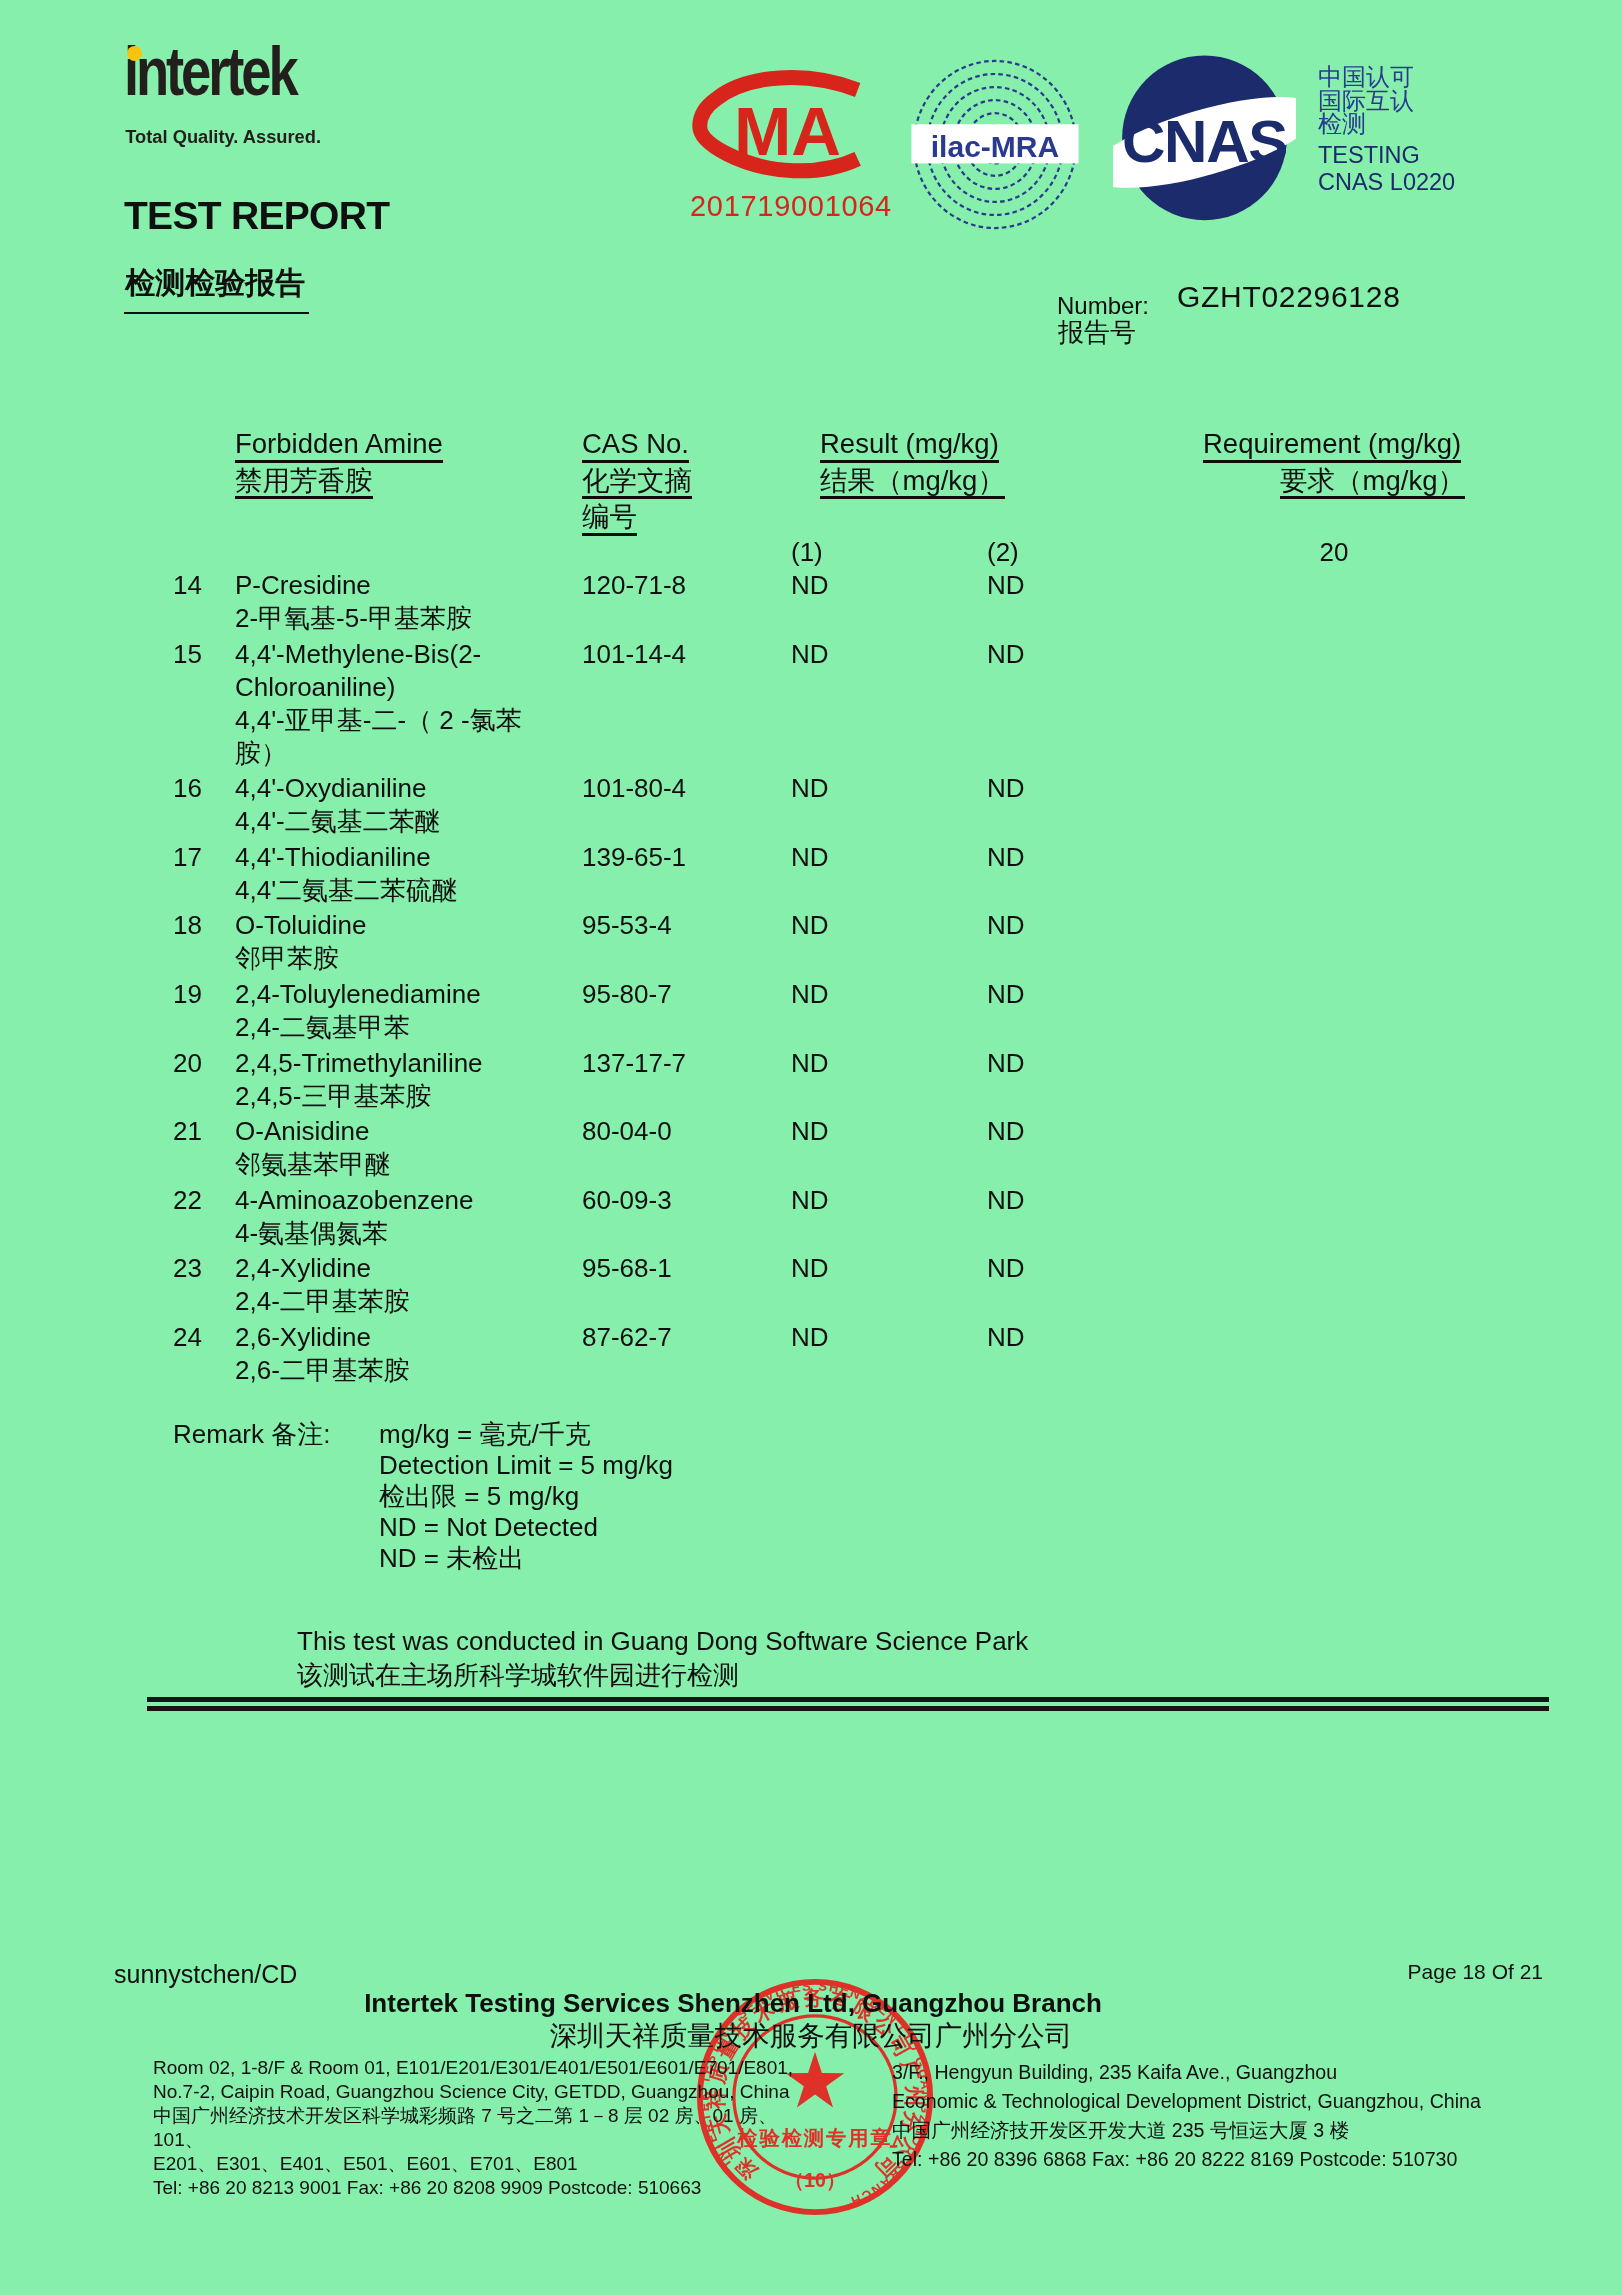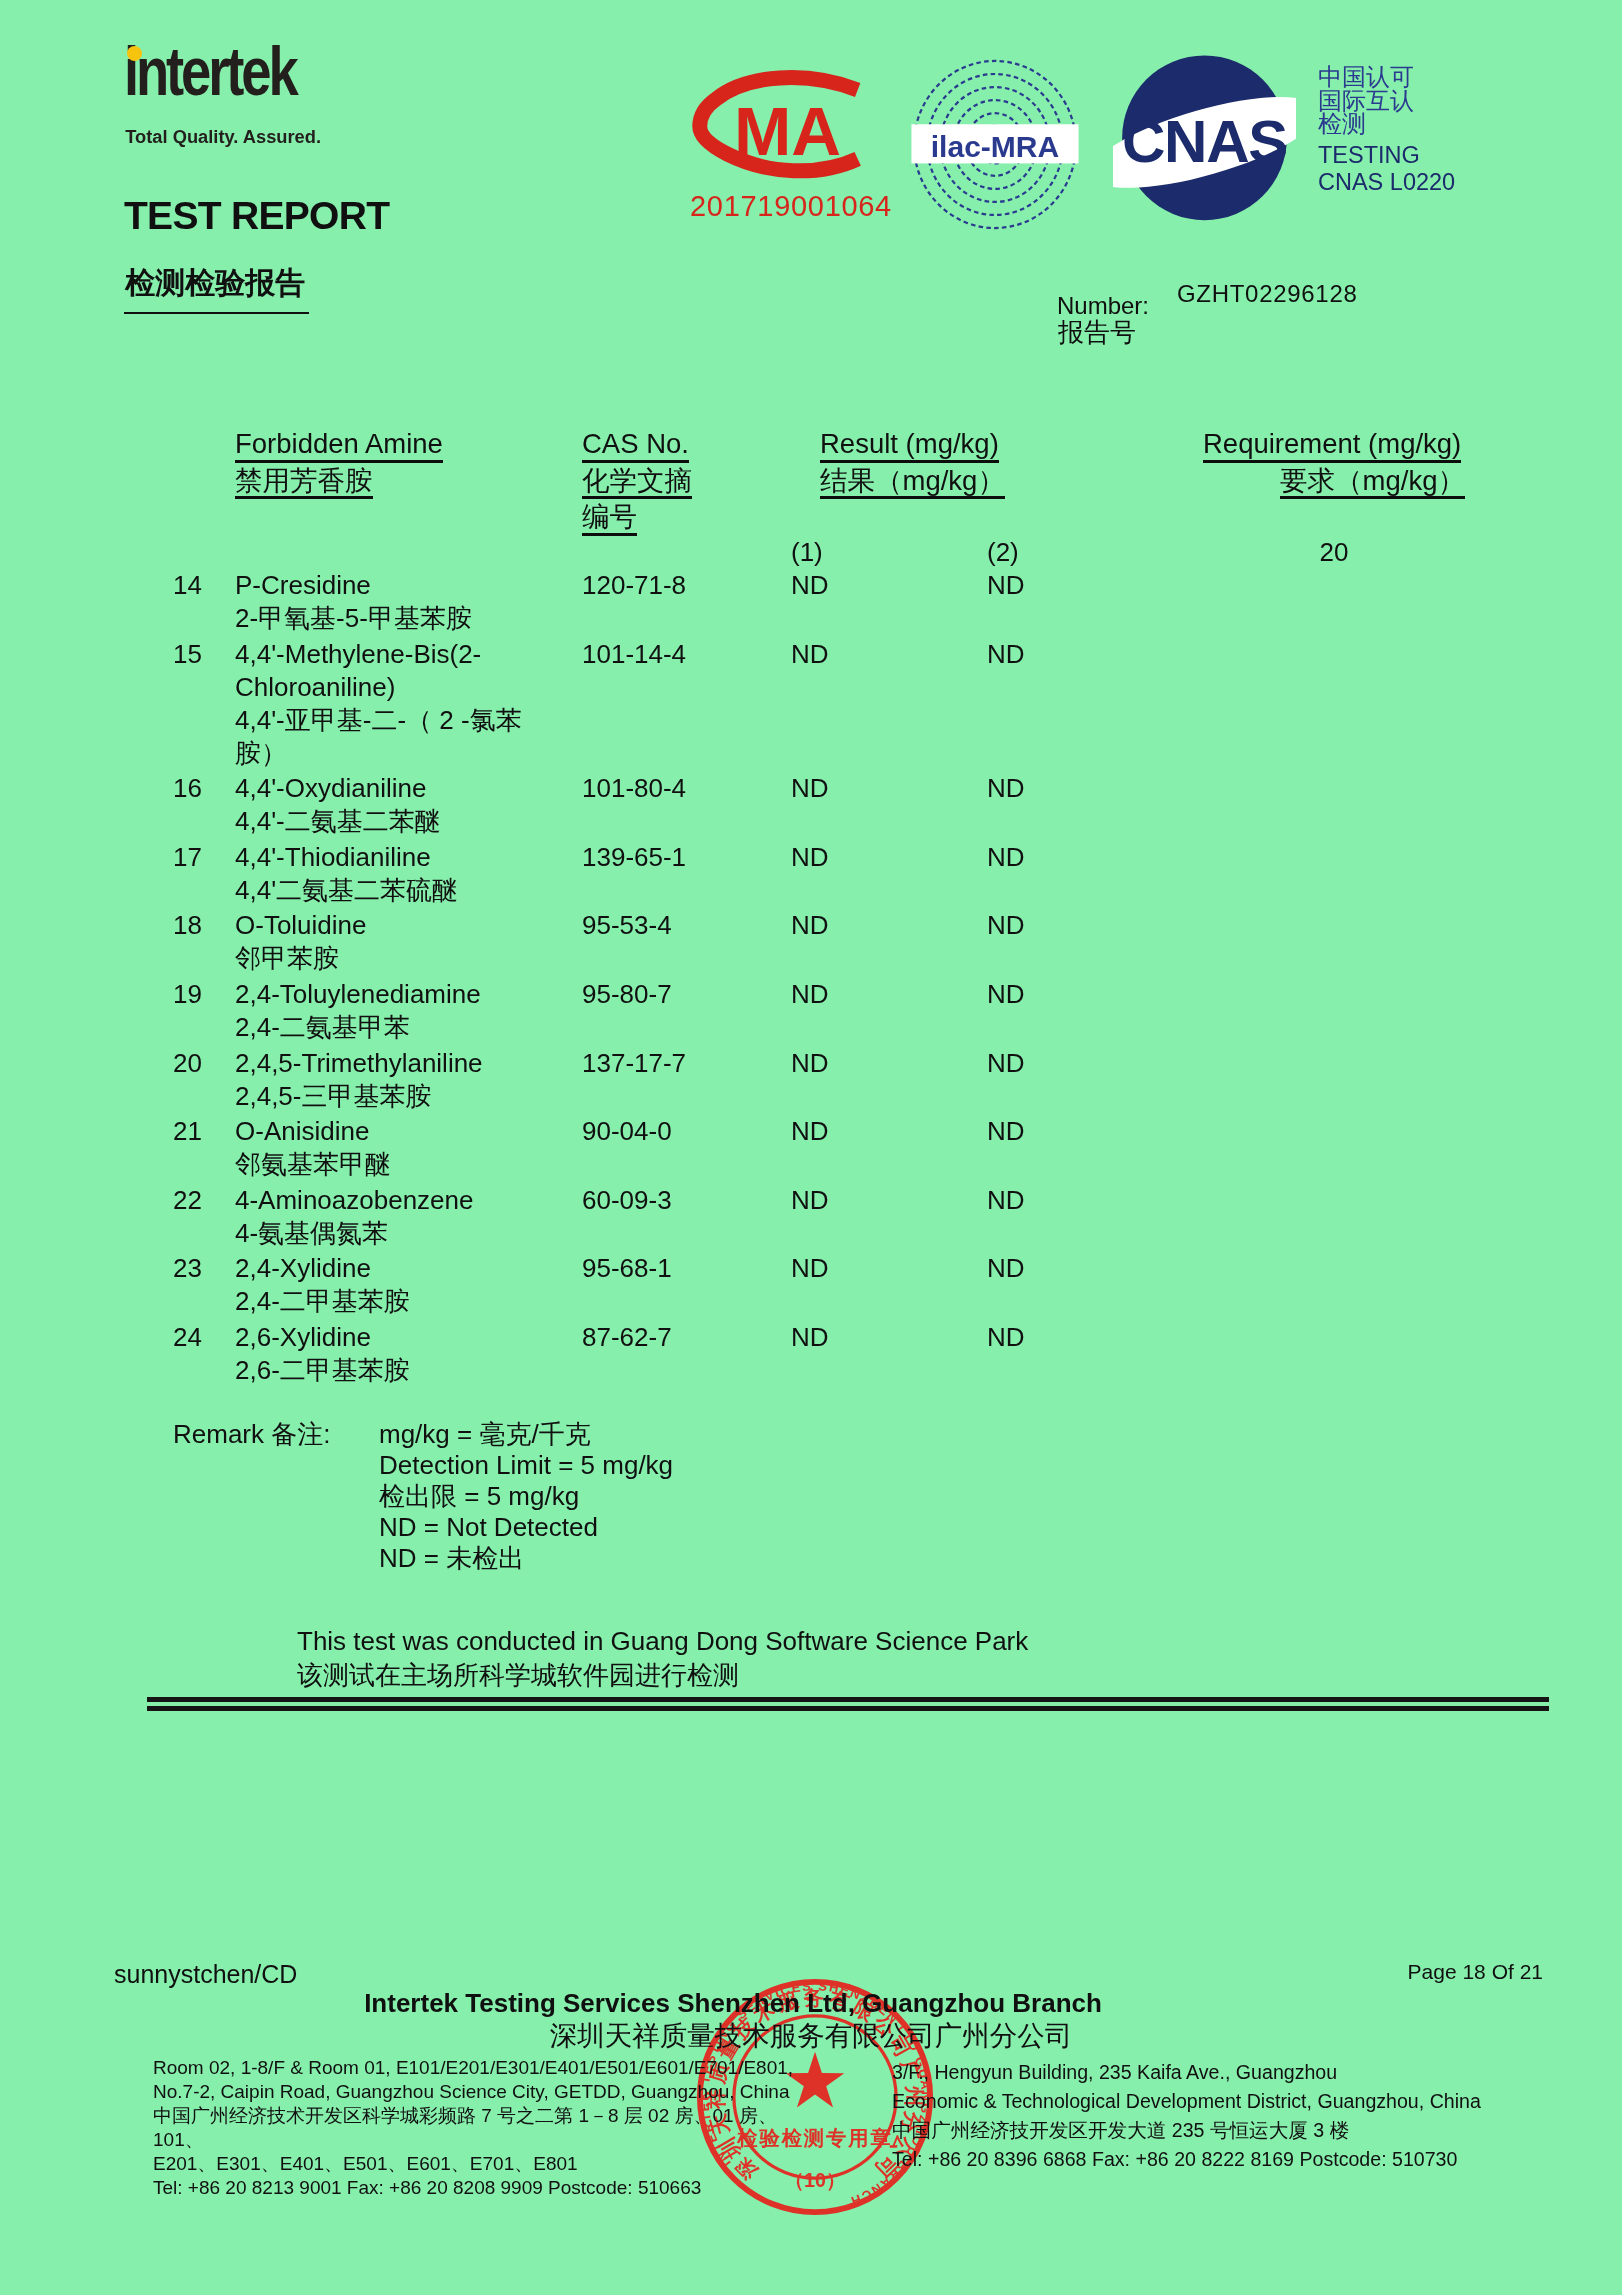--- a/index.html
+++ b/index.html
@@ -16,21 +16,21 @@
   .title-cn{left:124px;top:263px;font-size:30px;font-weight:bold;border-bottom:2.6px solid #101010;padding:0 3.9px 7.8px 1.3px;}
 
   
   .cma-num{left:690px;top:190px;width:195px;text-align:center;font-size:29px;color:#d7251c;letter-spacing:0.7px;white-space:nowrap;}
   .cnas-side{left:1318px;top:65px;}
   .cnas-side .cn{font-size:24px;line-height:23.5px;color:#2a3a8e;}
   .cnas-side .en{font-size:23.5px;line-height:27px;color:#1b2b6b;margin-top:6.5px;white-space:nowrap;}
 
   
   .repno-label{left:1040px;top:292px;font-size:24px;margin-left:17px;}
-  .repno-value{left:1177px;top:280px;font-size:24px;letter-spacing:0.7px;text-align:right;}
+  .repno-value{left:1177px;top:280px;font-size:30px;letter-spacing:0.7px;text-align:right;}
   .repno-cn{left:1058px;top:315px;font-size:26px;}
 
   
   .tbl{left:173px;top:426px;width:1291px;font-size:26px;}
   .grid{display:grid;grid-template-columns:62px 347px 209px 196px 216px 262px;}
   .thead{font-size:27.5px;line-height:36px;}
   .thead .h-amine{grid-column:2;}
   .thead .h-cas{grid-column:3;}
   .thead .h-result{grid-column:4/6;padding-left:29px;}
   .thead .h-req{grid-column:6;}
@@ -238,21 +238,21 @@
       <div class="c-r2">ND</div>
       <div class="c-req"></div>
     </div>
 
     <div class="grid trow">
       <div class="c-no">21</div>
       <div class="c-name">
             <div>O-Anisidine</div>
             <div>邻氨基苯甲醚</div>
           </div>
-      <div class="c-cas">90-04-0</div>
+      <div class="c-cas">80-04-0</div>
       <div class="c-r1">ND</div>
       <div class="c-r2">ND</div>
       <div class="c-req"></div>
     </div>
 
     <div class="grid trow">
       <div class="c-no">22</div>
       <div class="c-name">
             <div>4-Aminoazobenzene</div>
             <div>4-氨基偶氮苯</div>

